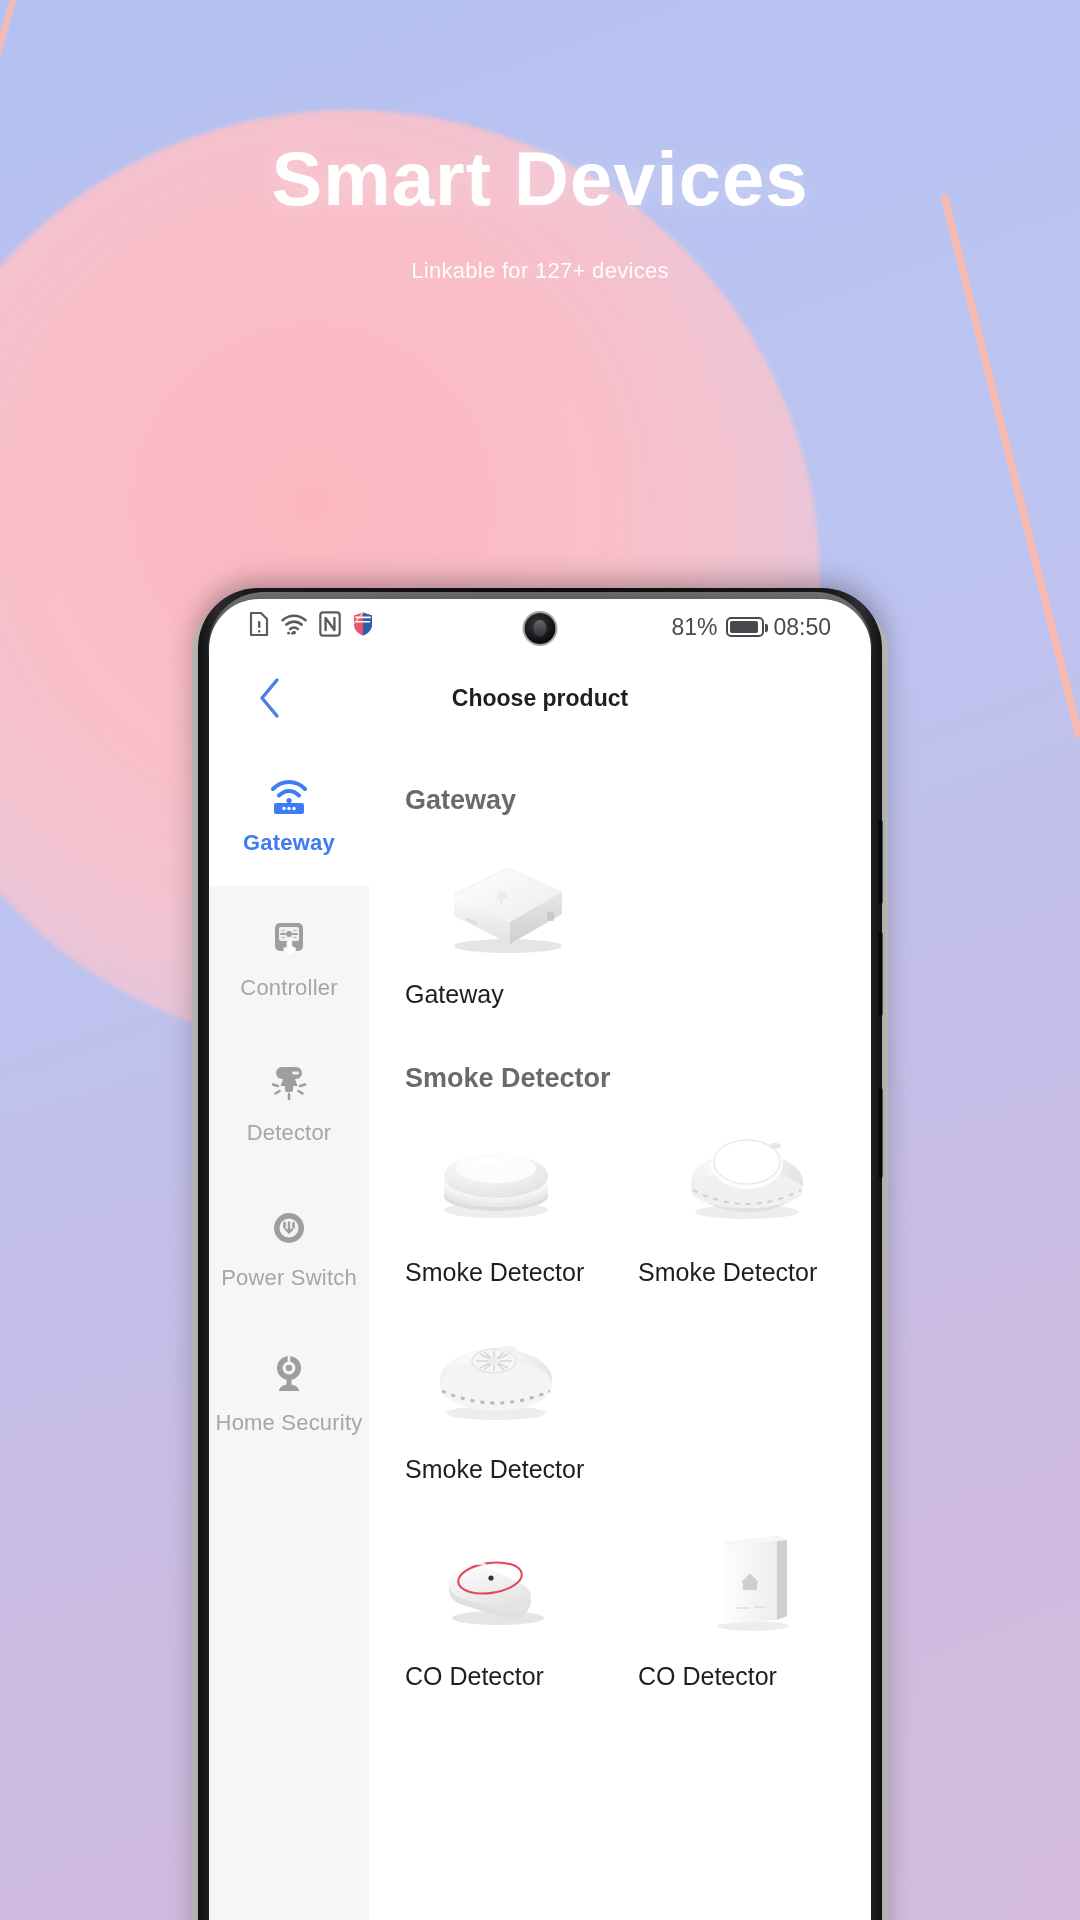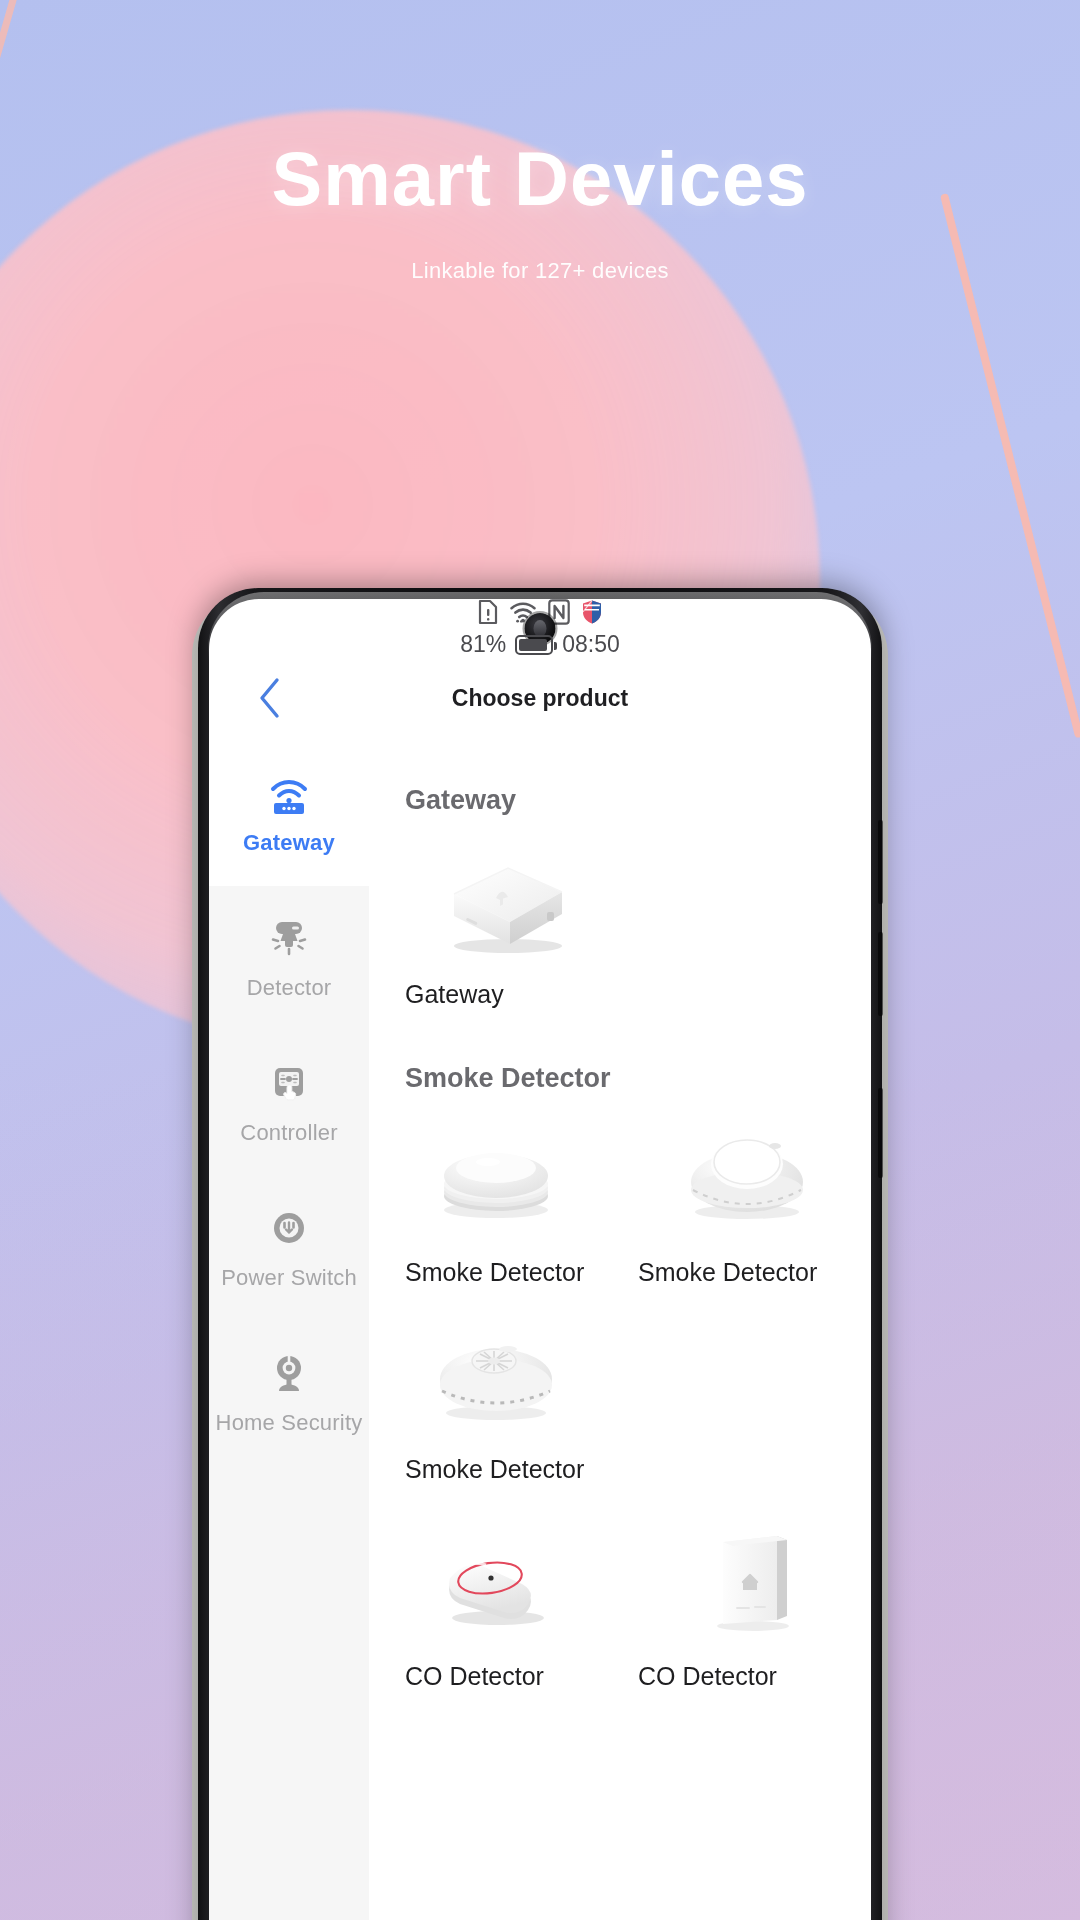--- a/index.html
+++ b/index.html
@@ -87,21 +87,20 @@
     background:#ffffff;
     overflow:hidden;
   }
 
   
   .statusbar{
     position:relative; height:56px;
     display:flex; align-items:center; justify-content:space-between;
     padding:0 40px; color:#5b5b5f;
     font-size:22px;
-    flex-direction:column;
   }
   .sb-left{ display:flex; align-items:center; gap:11px; }
   .sb-right{ display:flex; align-items:center; gap:9px; font-size:23px; color:#4a4a4e; }
   .punch{
     position:absolute; left:50%; top:14px; transform:translateX(-50%);
     width:31px; height:31px; border-radius:50%;
     background:radial-gradient(circle at 42% 36%, #3a3a40 0%, #121214 60%, #000 100%);
     box-shadow:0 0 0 2px rgba(0,0,0,.35);
   }
   .punch::after{
@@ -268,43 +267,43 @@
               <circle cx="21" cy="36.5" r="1.7" fill="#fff"></circle>
                 <circle cx="26" cy="36.5" r="1.7" fill="#fff"></circle>
                 <circle cx="31" cy="36.5" r="1.7" fill="#fff"></circle>
             </svg>
           </span>
           <span class="sb-lbl">Gateway</span>
         </div>
 
         <div class="sb-item">
           <span class="sb-ico">
-            <svg width="52" height="46" viewBox="0 0 52 46">
-              <rect x="13" y="6" width="26" height="12" rx="6" fill="#9e9e9e"></rect>
-              <rect x="29" y="10.5" width="7" height="3" rx="1.5" fill="#efefef"></rect>
-              <path d="M20 18l-2.5 7h17L32 18z" fill="#9e9e9e"></path>
-              <rect x="22" y="23" width="8" height="8" rx="2" fill="#9e9e9e"></rect>
-              <path d="M15 25l-5-1.5M16.5 30l-4 2.5M26 33v5M35.5 30l4 2.5M37 25l5-1.5" stroke="#9e9e9e" stroke-width="2.6" stroke-linecap="round"></path>
-            </svg>
-          </span>
-          <span class="sb-lbl">Detector</span>
-        </div>
-
-        <div class="sb-item">
-          <span class="sb-ico">
             <svg width="48" height="46" viewBox="0 0 48 46">
               <rect x="10" y="7" width="28" height="28" rx="5" fill="#9e9e9e"></rect>
               <rect x="14" y="11" width="20" height="14" rx="2" fill="#f2f2f2"></rect>
               <circle cx="24" cy="18" r="3" fill="#9e9e9e"></circle>
               <path d="M16 18h4M28 18h4" stroke="#9e9e9e" stroke-width="1.8" stroke-linecap="round"></path>
               <path d="M17 14.5h2M29 14.5h2M17 21.5h2M29 21.5h2" stroke="#bdbdbd" stroke-width="1.6" stroke-linecap="round"></path>
               <path d="M22 27c0-2 1.2-3.2 2.6-3.2 1.3 0 2.2 1 2.2 2.4v4.2l2.6 1c1.1.5 1.5 1.4 1.2 2.5l-.9 3.3c-.3 1.1-1.1 1.7-2.3 1.7h-4.1c-1 0-1.7-.4-2.2-1.2l-2.2-3.6c-.5-.9-.3-1.8.5-2.3.7-.5 1.5-.4 2.1.2l.5.5z" fill="#ffffff" stroke="#f1f1f1" stroke-width="1"></path>
             </svg>
           </span>
           <span class="sb-lbl">Controller</span>
+        </div>
+
+        <div class="sb-item">
+          <span class="sb-ico">
+            <svg width="52" height="46" viewBox="0 0 52 46">
+              <rect x="13" y="6" width="26" height="12" rx="6" fill="#9e9e9e"></rect>
+              <rect x="29" y="10.5" width="7" height="3" rx="1.5" fill="#efefef"></rect>
+              <path d="M20 18l-2.5 7h17L32 18z" fill="#9e9e9e"></path>
+              <rect x="22" y="23" width="8" height="8" rx="2" fill="#9e9e9e"></rect>
+              <path d="M15 25l-5-1.5M16.5 30l-4 2.5M26 33v5M35.5 30l4 2.5M37 25l5-1.5" stroke="#9e9e9e" stroke-width="2.6" stroke-linecap="round"></path>
+            </svg>
+          </span>
+          <span class="sb-lbl">Detector</span>
         </div>
 
         <div class="sb-item">
           <span class="sb-ico">
             <svg width="48" height="46" viewBox="0 0 48 46">
               <circle cx="24" cy="22" r="15" fill="#9e9e9e"></circle>
               <circle cx="24" cy="22" r="9.5" fill="#f4f4f4"></circle>
               <path d="M19.5 17v4.5M28.5 17v4.5" stroke="#9e9e9e" stroke-width="2.6" stroke-linecap="round"></path>
               <path d="M24 16.5v10m0 0-3-3m3 3 3-3" stroke="#9e9e9e" stroke-width="2.4" stroke-linecap="round" stroke-linejoin="round"></path>
             </svg>

